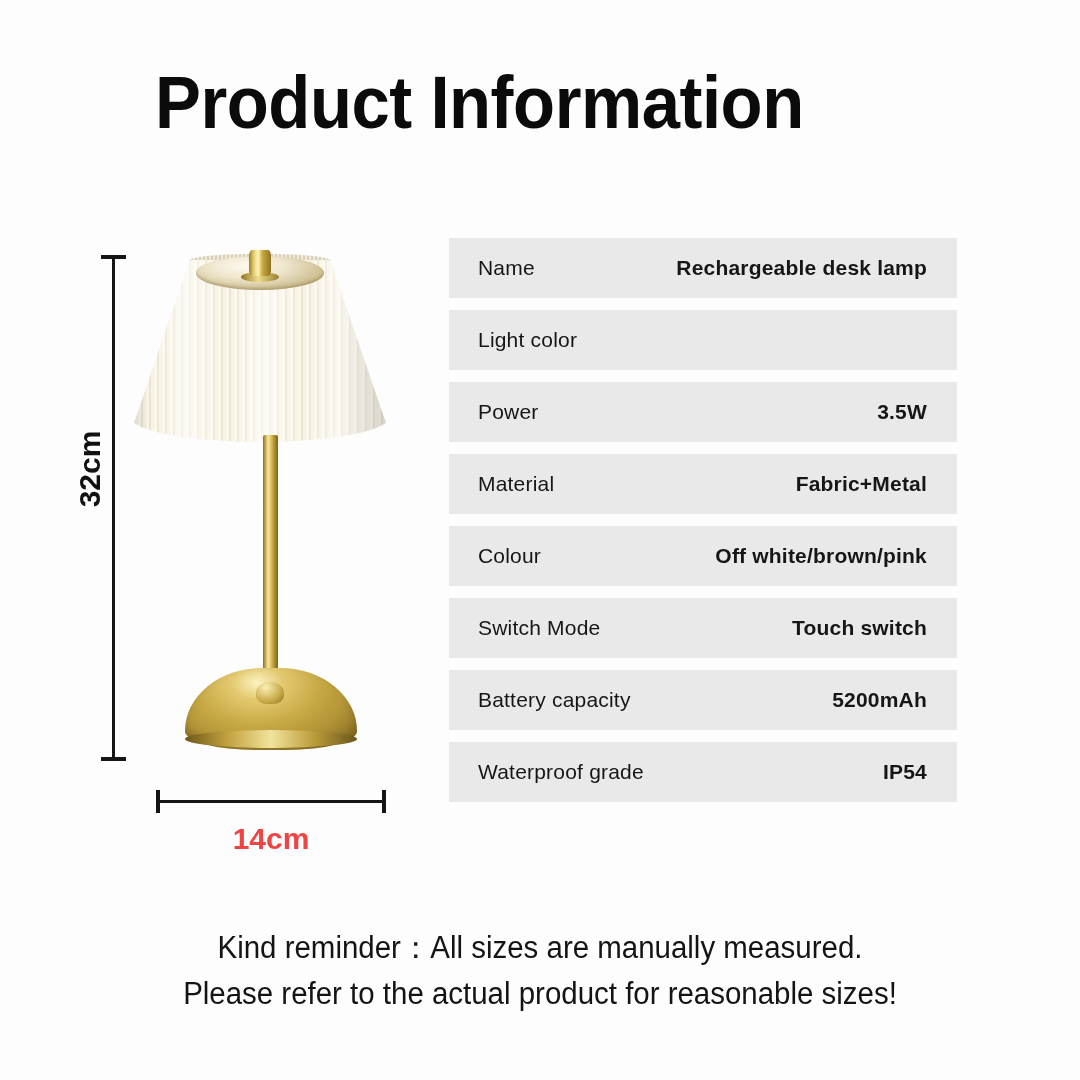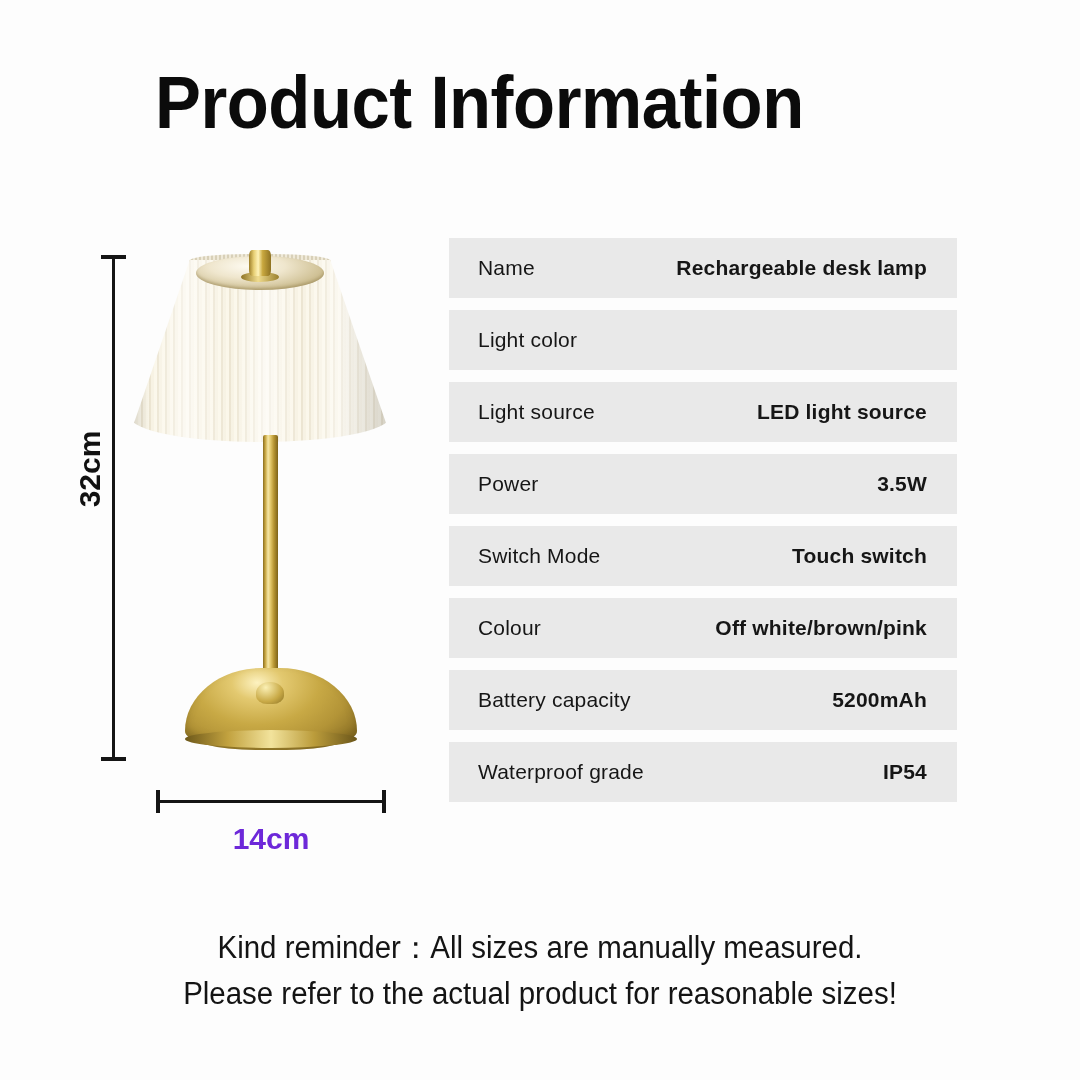--- a/index.html
+++ b/index.html
@@ -214,21 +214,21 @@
   .dim-h-cap-l { left: 96px; }
   .dim-h-cap-r { left: 322px; }
   .dim-h-label {
     position: absolute;
     left: 96px;
     top: 592px;
     width: 230px;
     text-align: center;
     font-size: 30px;
     font-weight: 700;
-    color: #6d28d9;
+    color: #ef4444;
   }
 
   
   .spec-table {
     position: absolute;
     left: 449px;
     top: 238px;
     width: 508px;
   }
   .spec-row {
@@ -306,34 +306,34 @@
 
 <div class="spec-table" id="spec-table">
     <div class="spec-row">
       <span class="spec-label">Name</span>
       <span class="spec-value">Rechargeable desk lamp</span>
     </div>
     <div class="spec-row">
       <span class="spec-label">Light color</span>
     </div>
     <div class="spec-row">
-      <span class="spec-label">Light source</span>
-      <span class="spec-value">LED light source</span>
-    </div>
-    <div class="spec-row">
       <span class="spec-label">Power</span>
       <span class="spec-value">3.5W</span>
     </div>
     <div class="spec-row">
+      <span class="spec-label">Material</span>
+      <span class="spec-value">Fabric+Metal</span>
+    </div>
+    <div class="spec-row">
+      <span class="spec-label">Colour</span>
+      <span class="spec-value">Off white/brown/pink</span>
+    </div>
+    <div class="spec-row">
       <span class="spec-label">Switch Mode</span>
       <span class="spec-value">Touch switch</span>
-    </div>
-    <div class="spec-row">
-      <span class="spec-label">Colour</span>
-      <span class="spec-value">Off white/brown/pink</span>
     </div>
     <div class="spec-row">
       <span class="spec-label">Battery capacity</span>
       <span class="spec-value">5200mAh</span>
     </div>
     <div class="spec-row">
       <span class="spec-label">Waterproof grade</span>
       <span class="spec-value">IP54</span>
     </div>
   </div>

